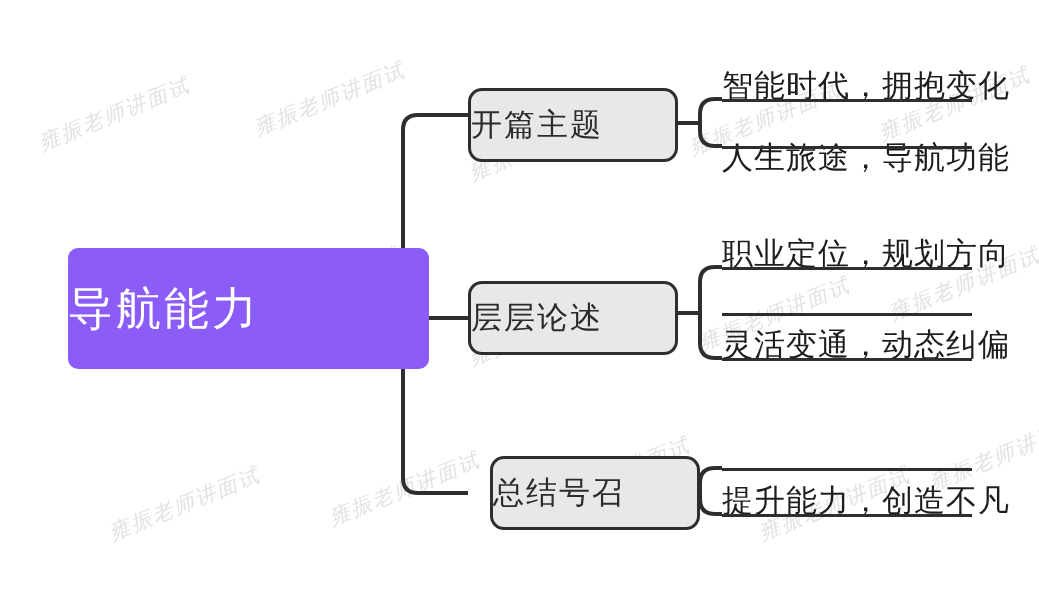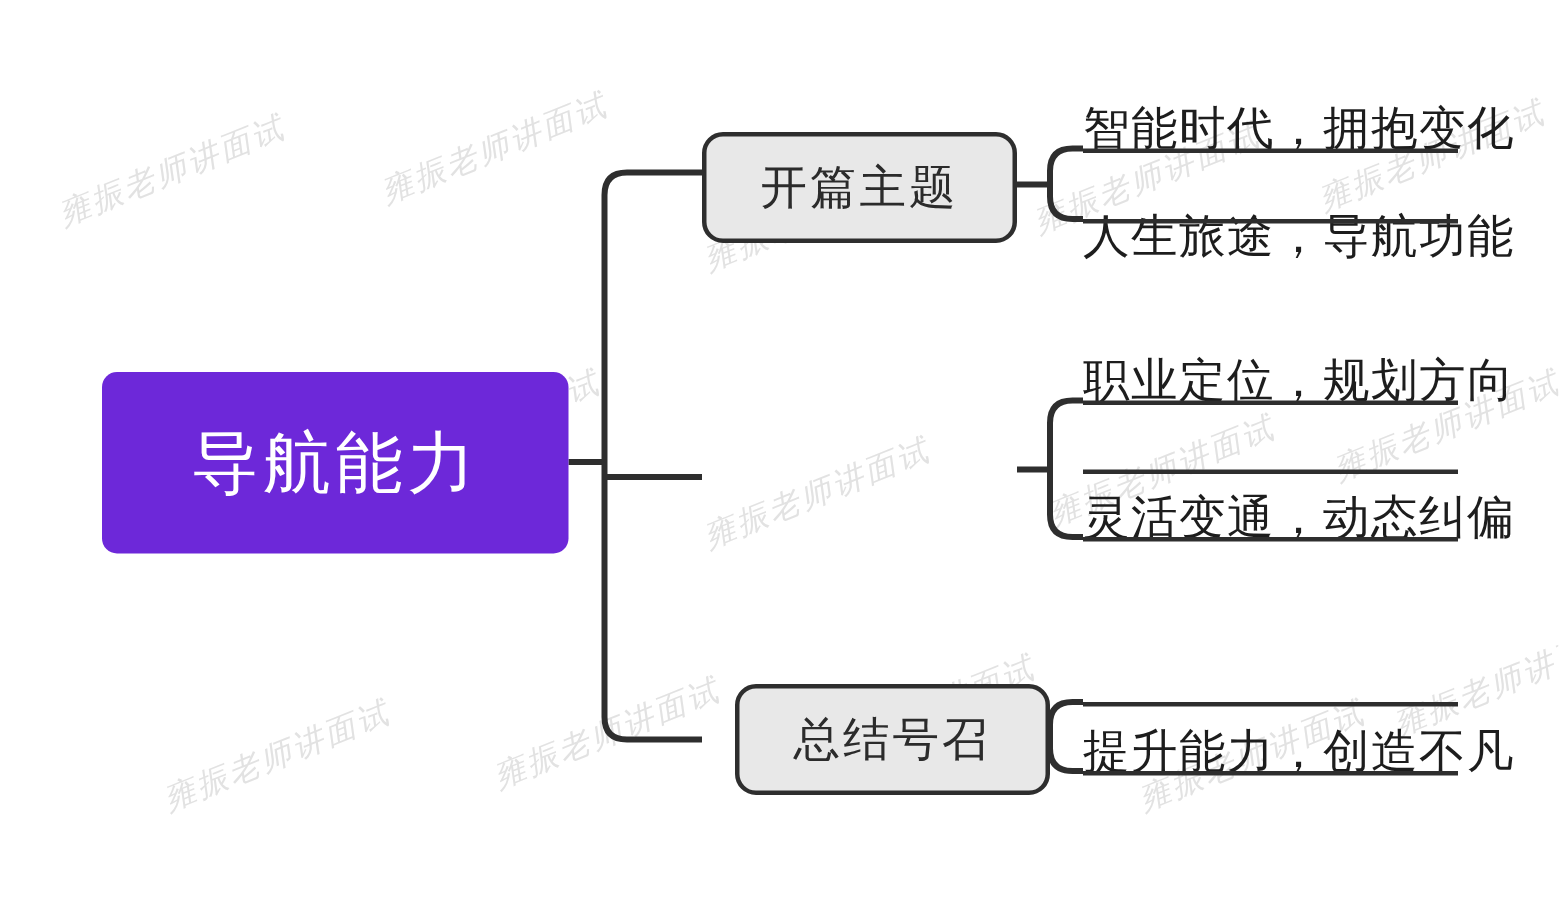--- a/index.html
+++ b/index.html
@@ -47,30 +47,29 @@
     height: 601px;
     z-index: 2;
   }
 
   
   .node {
     position: absolute;
     box-sizing: border-box;
     display: flex;
     align-items: center;
-    justify-content: center;
     z-index: 3;
   }
 
   #root-node {
     left: 68px;
     top: 248px;
-    width: 311px;
+    width: 361px;
     height: 121px;
-    background: #6d28d9;
+    background: #8b5cf6;
     border-radius: 10px;
     color: #ffffff;
     font-size: 45px;
     letter-spacing: 3px;
     font-weight: 400;
   }
 
   .branch-node {
     width: 210px;
     height: 74px;
@@ -157,20 +156,23 @@
     </g>
   </svg>
 
   <div id="root-node" class="node">
     <span>导航能力</span>
   </div>
 
   <div id="branch-node-0" class="node branch-node">
     <span>开篇主题</span>
   </div>
+  <div id="branch-node-1" class="node branch-node">
+    <span>层层论述</span>
+  </div>
   <div id="branch-node-2" class="node branch-node">
     <span>总结号召</span>
   </div>
 
   <div class="leaf" style="left:722px; top:65px;">智能时代，拥抱变化</div>
   <div class="leaf-underline" style="left:722px; top:99px; width:250px;"></div>
 
   <div class="leaf" style="left:722px; top:97px;margin-top:40px;">人生旅途，导航功能</div>
   <div class="leaf-underline" style="left:722px; top:146px; width:250px;"></div>
 

